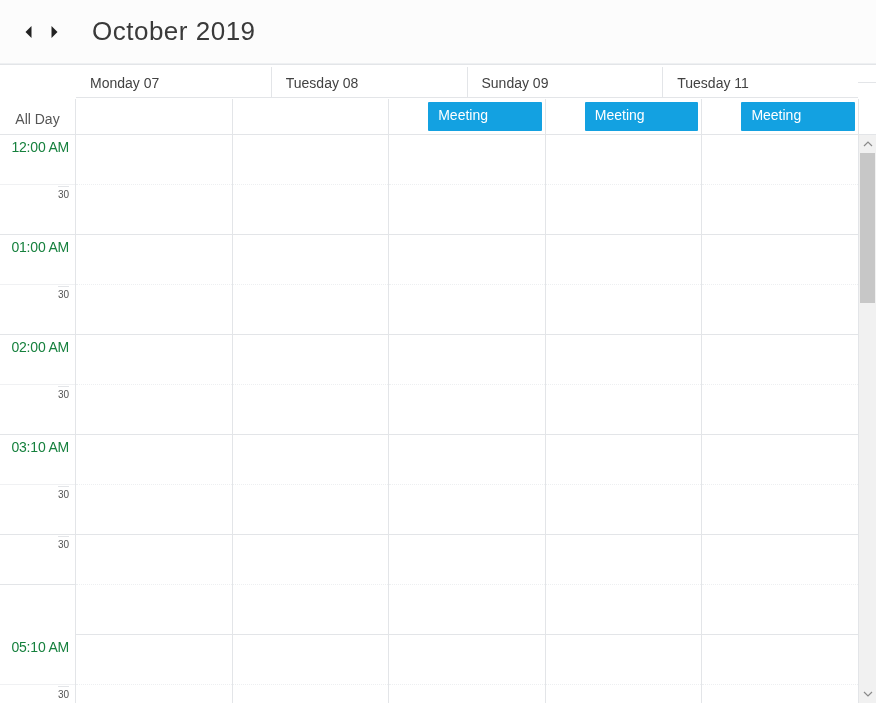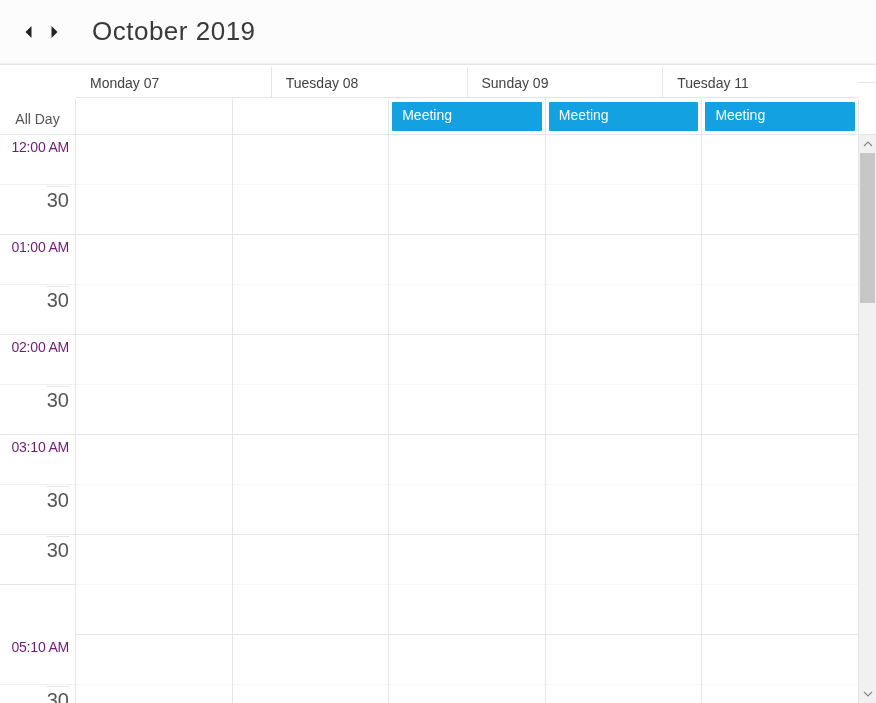--- a/index.html
+++ b/index.html
@@ -112,49 +112,50 @@
     }
     .event {
       flex: 1;
       background: #13a1e1;
       color: #ffffff;
       font-size: 14px;
       padding: 5px 10px;
       border-radius: 1px;
       white-space: nowrap;
       overflow: hidden;
+      margin-left: 36px;
     }
     .time-grid-wrapper {
       display: flex;
       flex: 1;
       overflow: hidden;
       position: relative;
     }
     .time-labels {
       width: 76px;
       flex: 0 0 76px;
       border-right: 1px solid #e3e5e8;
     }
     .time-hour-group {
       height: 100px;
     }
     .time-hour {
       height: 50px;
       padding: 4px 6px 0 0;
       text-align: right;
       font-size: 14px;
-      color: #701a75;
+      color: #15803d;
       border-bottom: 1px solid #f0f1f3;
       letter-spacing: -0.2px;
     }
     .time-half {
       height: 50px;
       padding: 4px 6px 0 5px;
       text-align: right;
-      font-size: 20px;
+      font-size: 10px;
       color: #555;
       border-bottom: 1px solid #e3e5e8;
     }
     .time-half-text {
       display: inline-block;
       border-top: 1px solid #e3e5e8;
       padding-top: 2px;
       margin-top: -4px;
     }
     .grid-cols {

